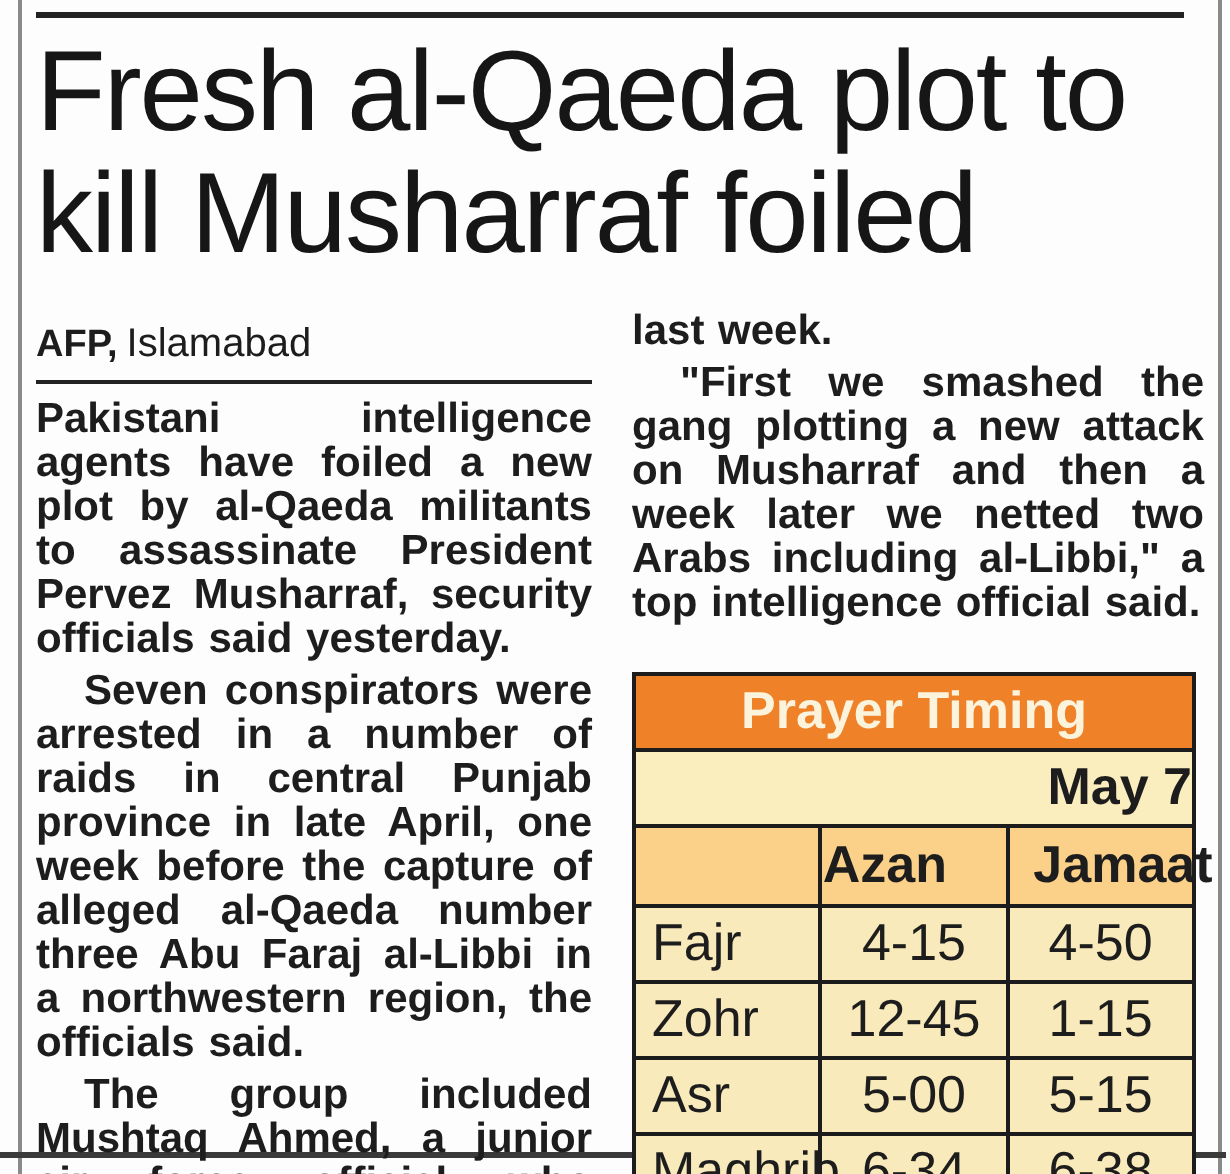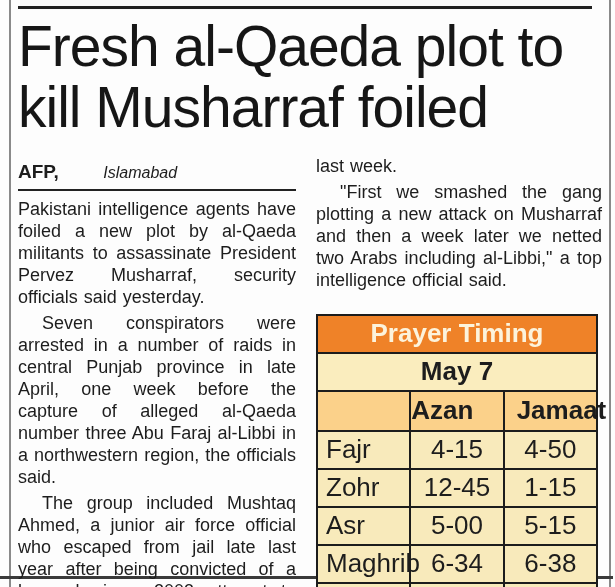--- a/index.html
+++ b/index.html
@@ -36,29 +36,30 @@
     color:#161616;
     white-space:nowrap;
   }
 
   .columns{display:flex;margin-top:15px;}
   .col-left{width:278px;margin-right:20px;}
   .col-right{width:286px;}
 
   .byline{margin-top:8px;white-space:nowrap;}
   .byline .agency{font-weight:700;font-size:19px;}
-  .byline .location{font-style:italic;font-size:16px;margin-left:40px;}
+  .byline .location{font-size:20px;}
   .byline-rule{height:2px;background:#222;margin-top:6px;margin-bottom:7px;}
 
   .body-text p{
     margin:0 0 4px 0;
-    font-size:18px;
+    font-size:21px;
     line-height:22px;
     text-align:justify;
     word-spacing:1px;
+    font-weight:bold;
   }
   .body-text p.indent{text-indent:24px;}
   .col-right .body-text{margin-top:2px;}
 
   .see-page{
     font-size:17px;
     font-weight:700;
     text-align:right;
     letter-spacing:0.5px;
     margin-top:6px;
@@ -83,21 +84,21 @@
     color:var(--table-title-text);
     font-weight:700;
     font-size:28px;
     text-align:center;
     padding:5px 0 7px 0;
   }
   .tbl-date{
     background:var(--date-row-bg);
     font-weight:700;
     font-size:21px;
-    text-align:center;
+    text-align:right;
     padding:3px 0 5px 0;
   }
   .tbl-colhdr td{
     background:var(--col-header-bg);
     font-weight:700;
     padding:3px 0 4px 0;
   }
   .tbl-row td{background:var(--body-row-bg);}
   .tbl-row .name{text-align:left;padding-left:8px;}
   .tbl-row .time{text-align:center;}

